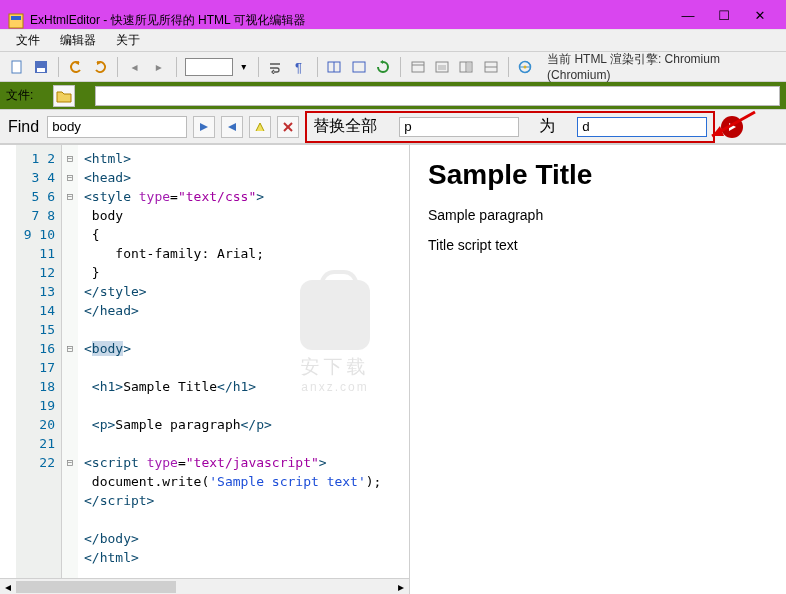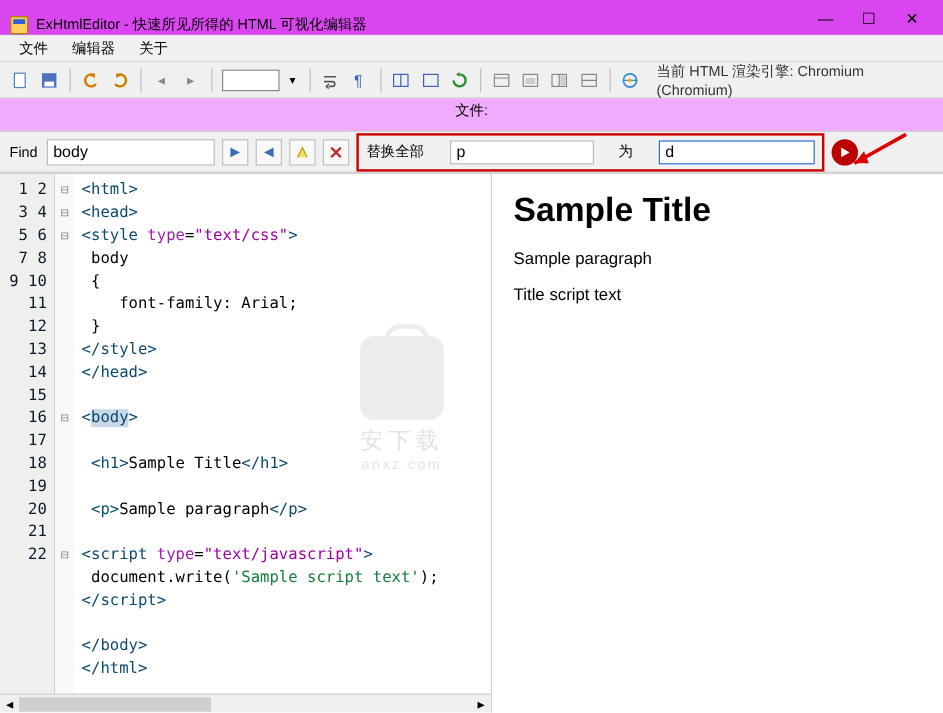--- a/index.html
+++ b/index.html
@@ -13,47 +13,47 @@
 .menubar { height: 22px; background: #f0f0f0; display: flex; align-items: center; padding: 0 6px; border-bottom: 1px solid #d0d0d0; }
 .menubar .menuitem { padding: 2px 10px; cursor: default; }
 
 .toolbar { height: 30px; background: #f0f0f0; display: flex; align-items: center; padding: 2px 6px; gap: 3px; border-bottom: 1px solid #d0d0d0; }
 .tbbtn { width: 22px; height: 22px; display: flex; align-items: center; justify-content: center; border: 1px solid transparent; }
 .sep { width: 1px; height: 20px; background: #c0c0c0; margin: 0 3px; }
 .colorwell { width: 50px; height: 18px; border: 1px solid #888; background: #fff; margin: 0 2px; position: relative; }
 .colorwell:after { content: "▾"; position: absolute; right: -14px; top: 2px; font-size: 10px; }
 .tbtext { margin-left: 8px; color: #333; }
 
-.filerow { height: 28px; background: #f0abfc; display: flex; align-items: center; padding: 2px 6px; gap: 20px; border-bottom: 1px solid #d0d0d0; flex-direction: column; }
+.filerow { height: 28px; background: #4d7c0f; display: flex; align-items: center; padding: 2px 6px; gap: 20px; border-bottom: 1px solid #d0d0d0; }
 .filerow .lbl { font-size: 12px; }
 .openicon { width: 22px; height: 22px; display: flex; align-items: center; justify-content: center; border: 1px solid #c0c0c0; background: #f8f8f8; }
 .filerow input { flex: 1; height: 20px; border: 1px solid #bbb; padding: 0 4px; background: #fff; }
 
 .findrow { height: 34px; background: #f0f0f0; display: flex; align-items: center; padding: 4px 8px; gap: 6px; border-bottom: 1px solid #d0d0d0; position: relative; }
-.findrow .lbl { font-size: 12px; margin-right: 2px; }
+.findrow .lbl { font-size: 16px; margin-right: 2px; }
 .findrow input.findin { width: 140px; height: 22px; border: 1px solid #bbb; padding: 0 4px; }
 .smallbtn { width: 22px; height: 22px; display: flex; align-items: center; justify-content: center; border: 1px solid #c0c0c0; background: #f8f8f8; }
 .replace-group { display: flex; align-items: center; gap: 20px; border: 2px solid #c00; padding: 3px 6px; height: 32px; }
 .findrow input.repin { width: 120px; height: 20px; border: 1px solid #bbb; padding: 0 4px; }
 .findrow input.repin2 { width: 130px; height: 20px; border: 1px solid #2a6fd6; padding: 0 4px; }
 .playbtn { width: 22px; height: 22px; border-radius: 50%; background: #b00; display: flex; align-items: center; justify-content: center; }
 .playbtn svg { fill: #fff; }
 .arrow-red { position: absolute; right: 26px; top: -2px; }
 
 .workspace { display: flex; height: calc(100% - 30px - 22px - 30px - 28px - 34px); border-top: 1px solid #d0d0d0; }
 .editor { width: 410px; border-right: 1px solid #cfcfcf; display: flex; flex-direction: column; background: #fff; overflow: hidden; }
 .codewrap { display: flex; flex: 1; overflow: hidden; position: relative; }
-.gutter { width: 46px; background: #eef0ee; color: #0f172a; text-align: right; padding: 4px 6px 0 0; font-family: Consolas, monospace; font-size: 13px; line-height: 19px; border-right: 1px solid #d0d0d0; }
+.gutter { width: 46px; background: #eef0ee; color: #0369a1; text-align: right; padding: 4px 6px 0 0; font-family: Consolas, monospace; font-size: 13px; line-height: 19px; border-right: 1px solid #d0d0d0; margin-left: 16px; }
 .foldcol { width: 16px; background: #f7f9f7; padding-top: 4px; font-family: Consolas, monospace; font-size: 11px; line-height: 19px; text-align: center; color: #888; }
 .code { flex: 1; padding: 4px 6px 0 6px; font-family: Consolas, monospace; font-size: 13px; line-height: 19px; white-space: pre; overflow: hidden; }
 .code .tag { color: #0c4a6e; }
 .code .attr { color: #a21caf; }
 .code .str { color: #a000a0; }
 .code .sel { background: #c8d8e8; }
-.code .jsstr { color: #15803d; }
+.code .jsstr { color: #1d4ed8; }
 
 .hscroll { height: 16px; background: #f0f0f0; border-top: 1px solid #d0d0d0; position: relative; }
 .hscroll .thumb { position: absolute; left: 16px; top: 2px; width: 160px; height: 12px; background: #cfcfcf; }
 .hscroll .arr { position: absolute; top: 0; width: 16px; height: 16px; display: flex; align-items: center; justify-content: center; }
 .hscroll .arr.l { left: 0; } .hscroll .arr.r { right: 0; }
 
 .preview { flex: 1; padding: 14px 18px; background: #fff; overflow: hidden; color: #000; font-family: Arial, sans-serif; }
 .preview h1 { font-size: 28px; font-weight: bold; margin-bottom: 16px; }
 .preview p { font-size: 14px; margin-bottom: 14px; }
 

